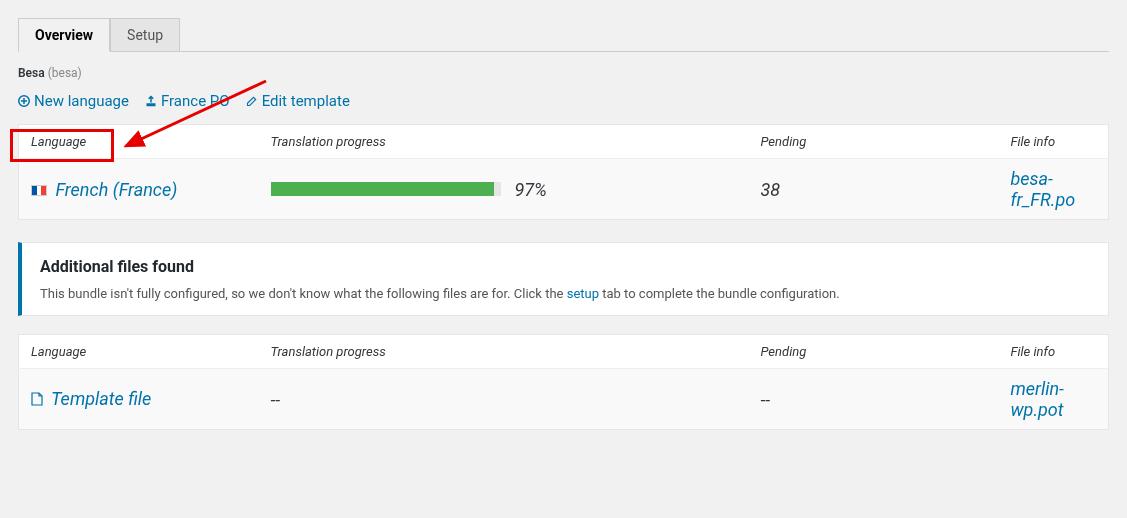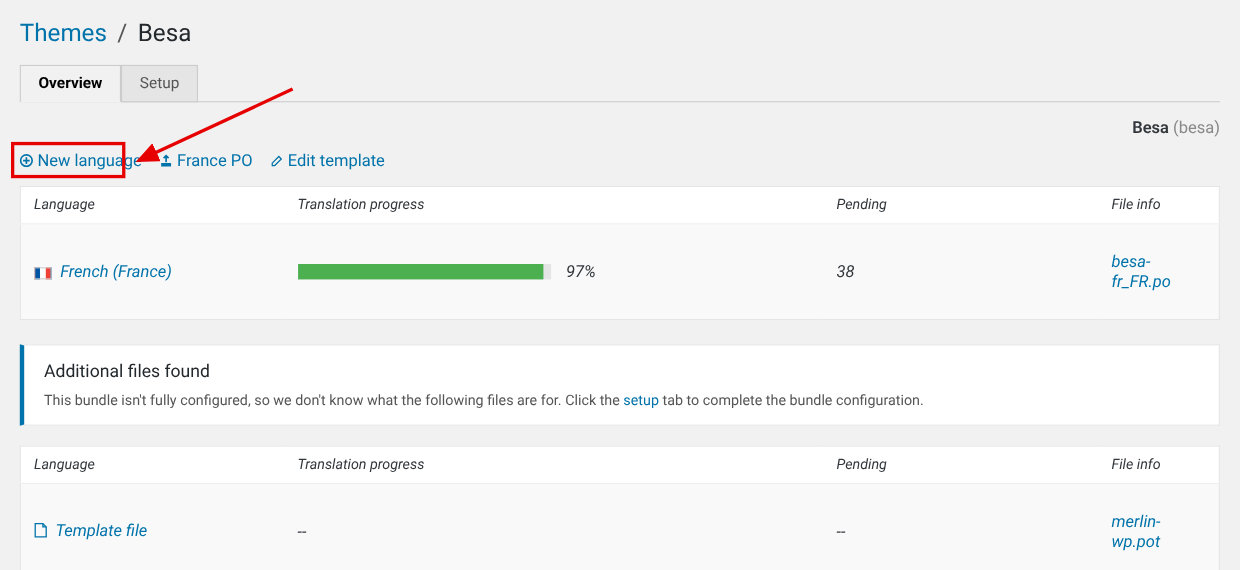--- a/index.html
+++ b/index.html
@@ -36,24 +36,23 @@
       color: #555;
       font-size: 14px;
     }
     .tab.active {
       background: #f1f1f1;
       border-bottom-color: #f1f1f1;
       font-weight: 700;
       color: #000;
     }
     .bundle-title {
-      font-size: 15px;
+      font-size: 12px;
       margin-bottom: 12px;
       font-weight: 600;
-      text-align: right;
     }
     .bundle-title .slug { color: #888; font-weight: 400; }
     .toolbar {
       display: flex;
       gap: 16px;
       margin-bottom: 14px;
       align-items: center;
     }
     .toolbar a {
       color: #0073aa;
@@ -86,23 +85,23 @@
     table.loco th {
       text-align: left;
       font-weight: 400;
       padding: 9px 12px;
       background: #fff;
       border-bottom: 1px solid #eee;
       color: #32373c;
       font-size: 13px;
     }
     table.loco td {
-      padding: 25px 12px;
+      padding: 9px 12px;
       vertical-align: middle;
-      font-size: 15px;
+      font-size: 18px;
     }
     table.loco tbody tr { background: #f9f9f9; }
     .col-lang { width: 240px; }
     .col-progress { width: 490px; }
     .col-pending { width: 250px; }
     .lang-link, .file-link, .template-link, .setup-link {
       color: #0073aa;
       text-decoration: none;
     }
     .flag {
@@ -131,45 +130,40 @@
     }
     .notice {
       background: #fff;
       border: 1px solid #e5e5e5;
       border-left: 4px solid #0073aa;
       padding: 14px 18px;
       margin-bottom: 18px;
     }
     .notice h3 {
       font-size: 16px;
-      font-weight: 400;
+      font-weight: 700;
       margin-bottom: 10px;
       color: #23282d;
     }
     .notice p {
       color: #555;
       font-size: 13px;
     }
     .doc-icon {
       display: inline-block;
       vertical-align: middle;
       margin-right: 4px;
     }
     .container { position: relative; }
   </style>
 </head>
 <body>
 
 <div class="container">
 
-  <div class="breadcrumb">
-    <a href="#">Themes</a>
-    <span class="sep">/</span>
-    <span class="current">Besa</span>
-  </div>
 
   <div class="tabs">
     <div class="tab active">Overview</div>
     <div class="tab">Setup</div>
   </div>
 
   <div class="bundle-title">
     <span>Besa</span>
     <span class="slug">(besa)</span>
   </div>

